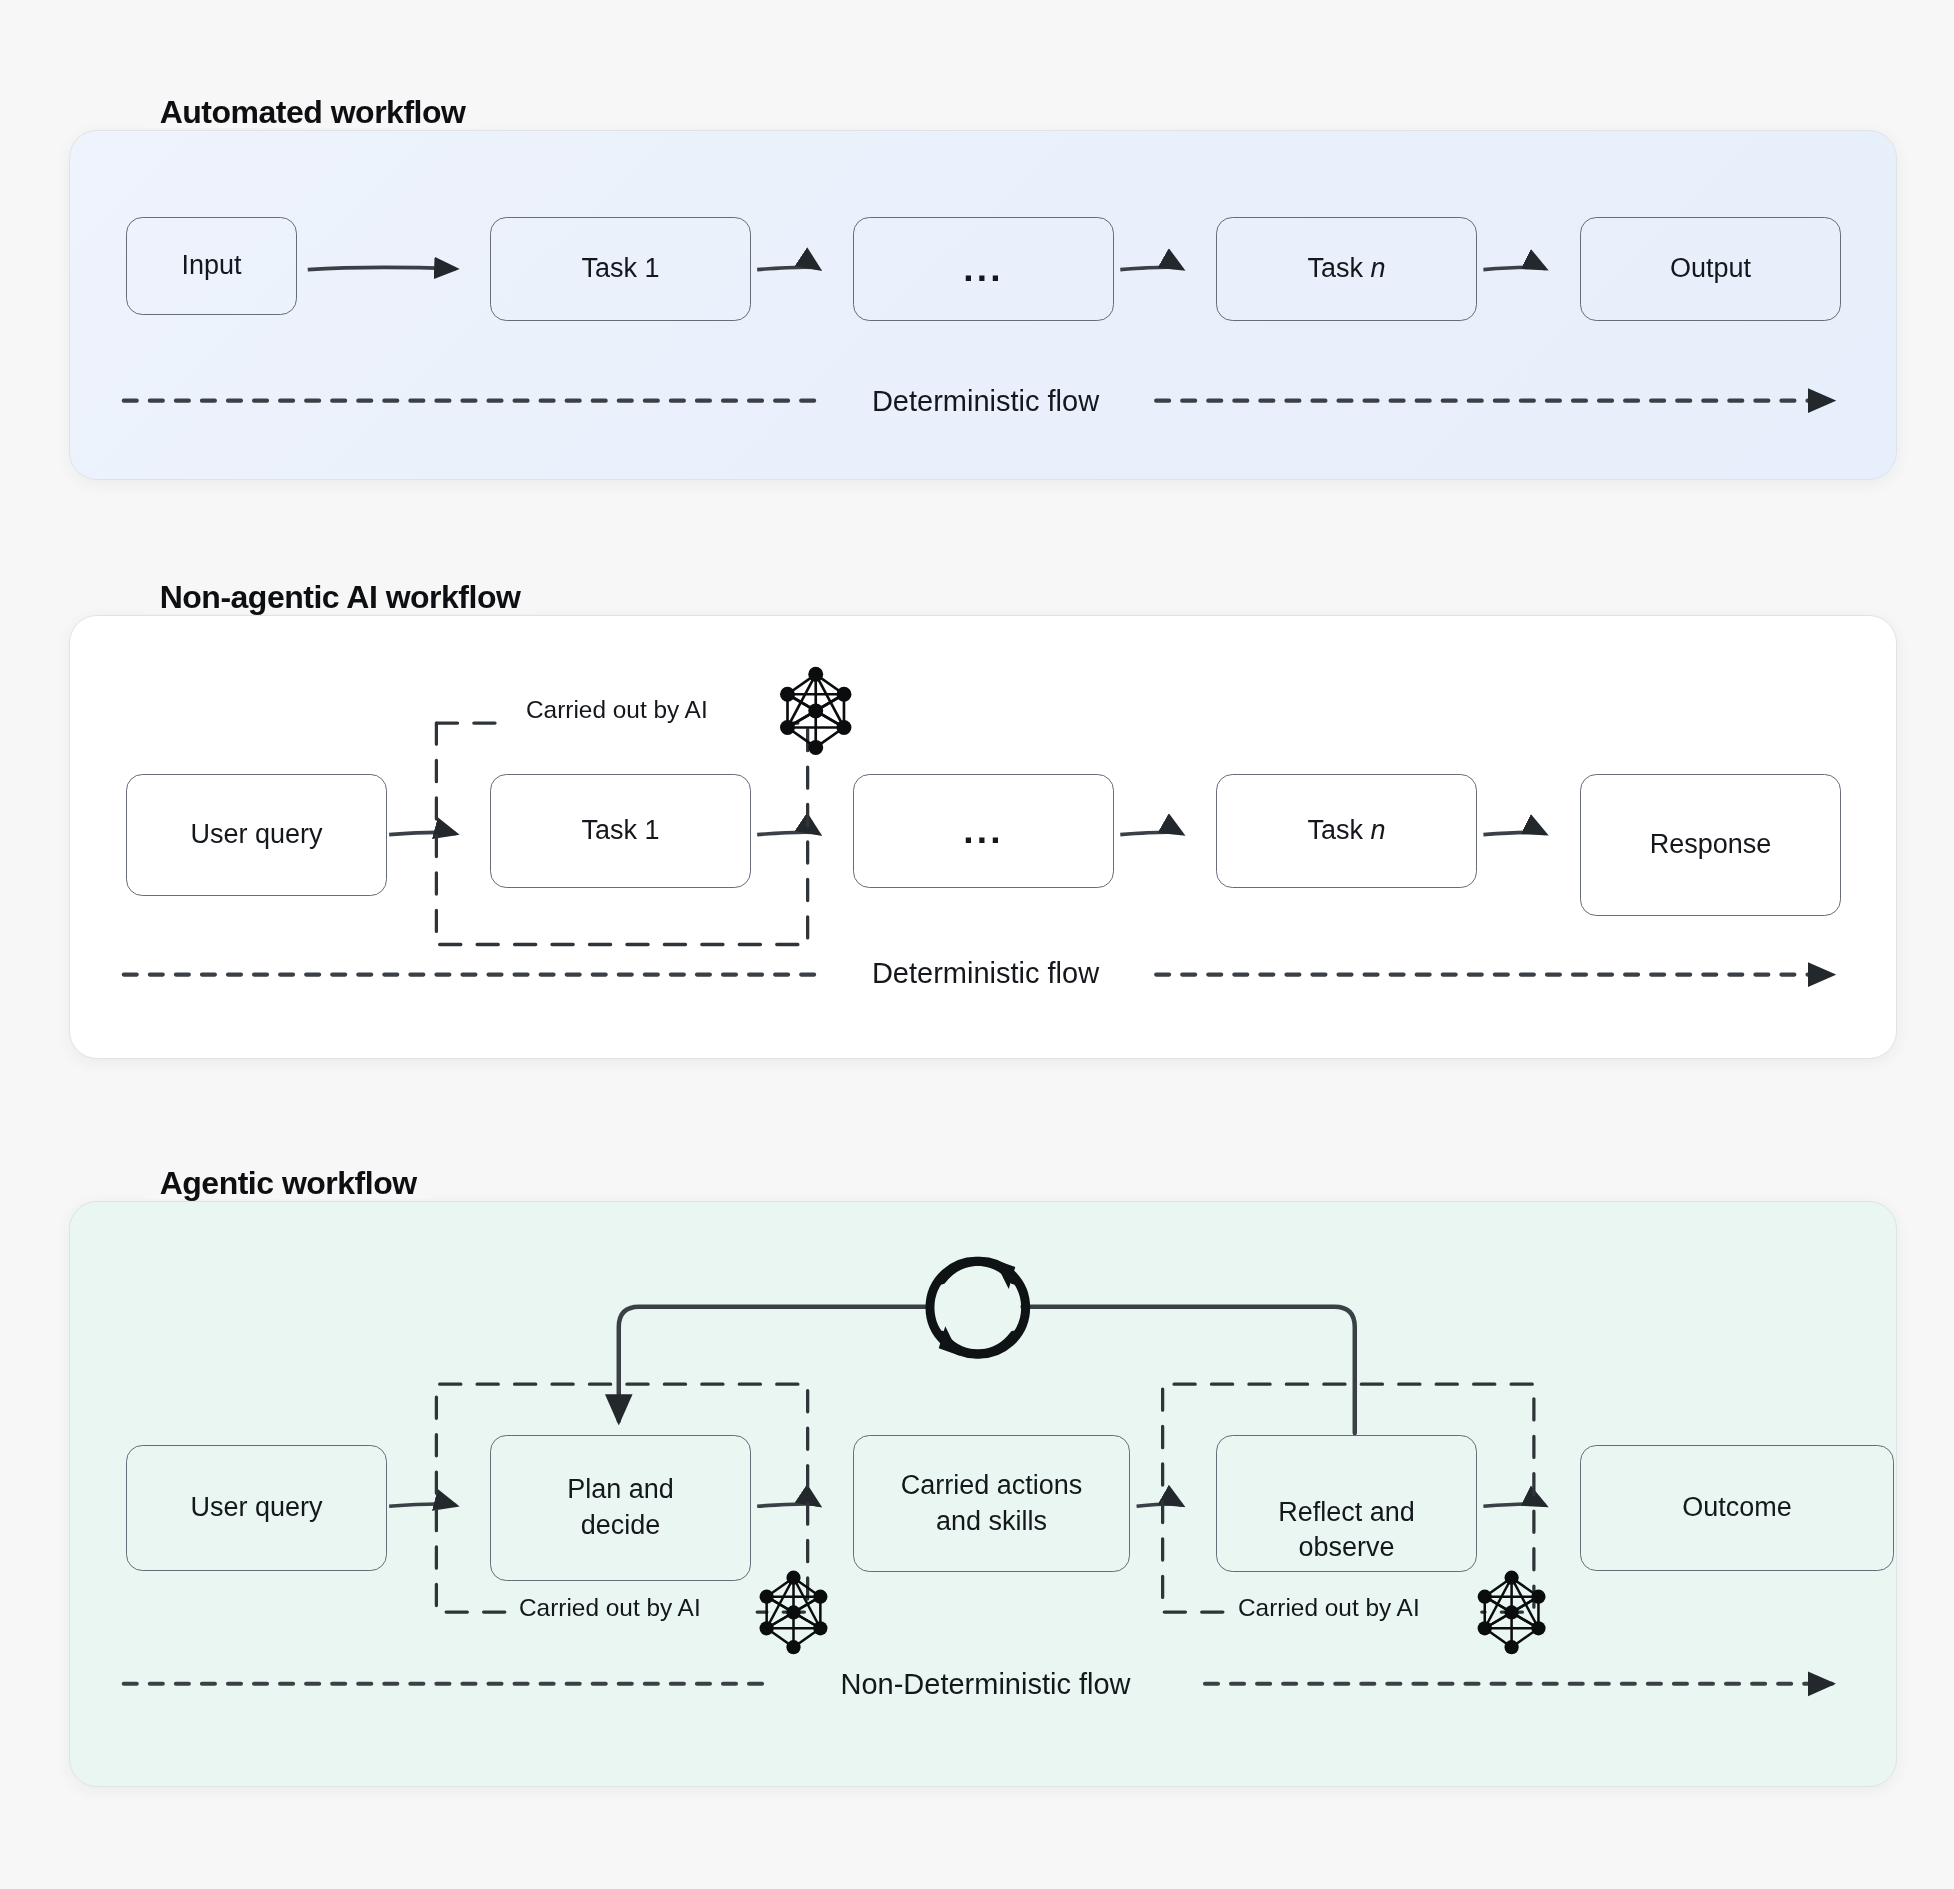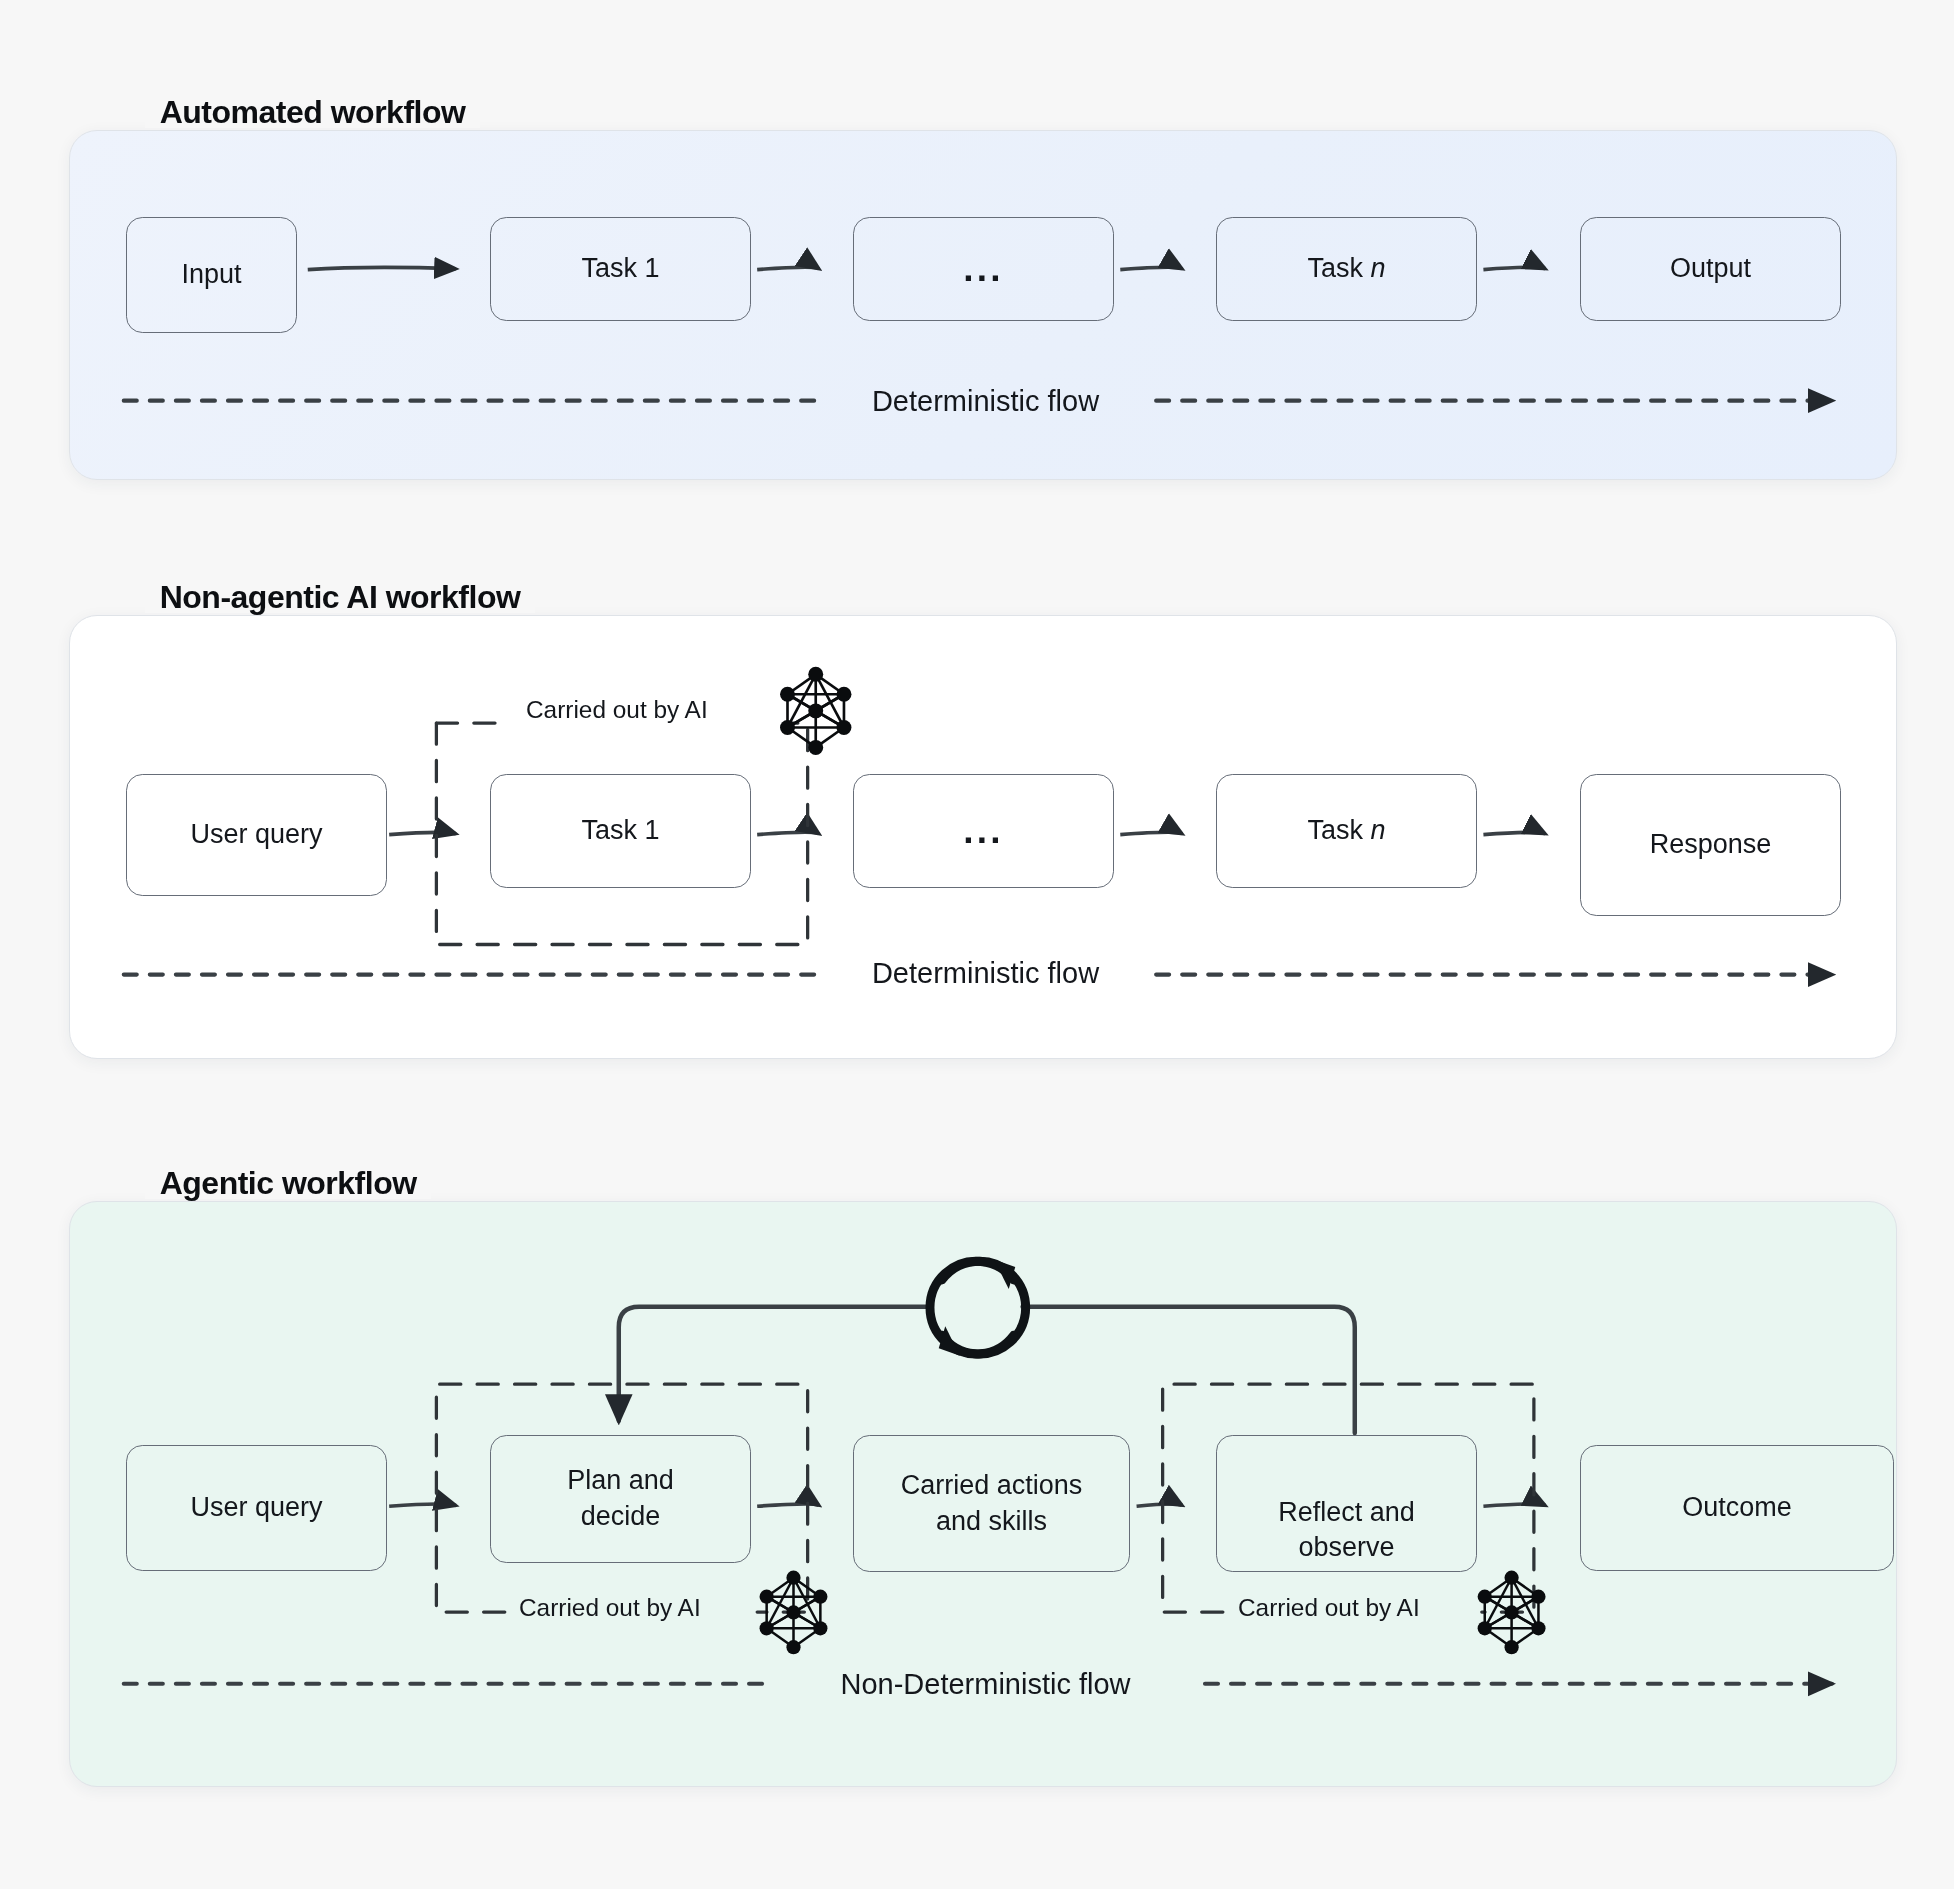--- a/index.html
+++ b/index.html
@@ -99,21 +99,21 @@
   }
 </style>
 </head>
 <body>
 
 <div id="root">
 
   <div class="panel blue" id="panel-automated"></div>
   <div class="panel-title" id="title-automated">Automated workflow</div>
 
-  <div class="node" style="left:126px;  top:217px; width:171px; height:116px;">
+  <div class="node" style="left:126px;  top:217px; width:171px; height:98px;">
     <span>Input</span>
   </div>
   <div class="node" style="left:490px;  top:217px; width:261px; height:104px;">
     <span>Task 1</span>
   </div>
   <div class="node" style="left:853px; top:217px; width:261px; height:104px;">
     <span class="dots">...</span>
   </div>
   <div class="node" style="left:1216px; top:217px; width:261px; height:104px;">
     <span><span>Task </span><span class="ital">n</span></span>
@@ -146,21 +146,21 @@
   <div class="ai-label" style="left:526px; top:696px;">Carried out by AI</div>
 
   <div class="flow-label" style="left:831px; top:957px; width:309px;">Deterministic flow</div>
 
   <div class="panel green" id="panel-agentic"></div>
   <div class="panel-title" id="title-agentic">Agentic workflow</div>
 
   <div class="node" style="left:126px;  top:1445px; width:261px; height:126px;">
     <span>User query</span>
   </div>
-  <div class="node" style="left:490px;  top:1435px; width:261px; height:128px;">
+  <div class="node" style="left:490px;  top:1435px; width:261px; height:146px;">
     <span>
       <span>Plan and</span><br><span>decide</span>
     </span>
   </div>
   <div class="node" style="left:853px; top:1435px; width:277px; height:137px;">
     <span>
       <span>Carried actions</span><br><span>and skills</span>
     </span>
   </div>
   <div class="node" style="left:1216px; top:1435px; width:261px; height:137px;align-items:flex-end;">

